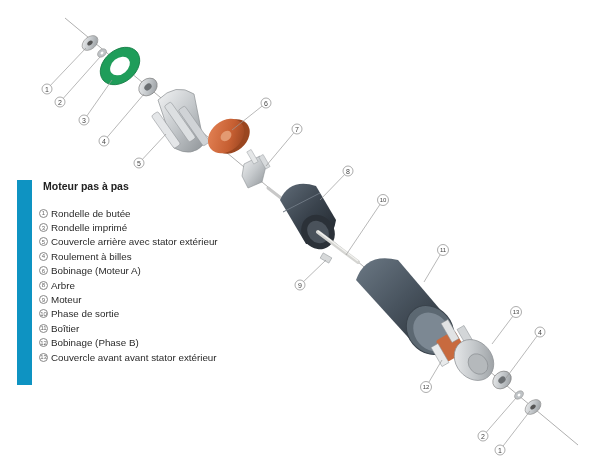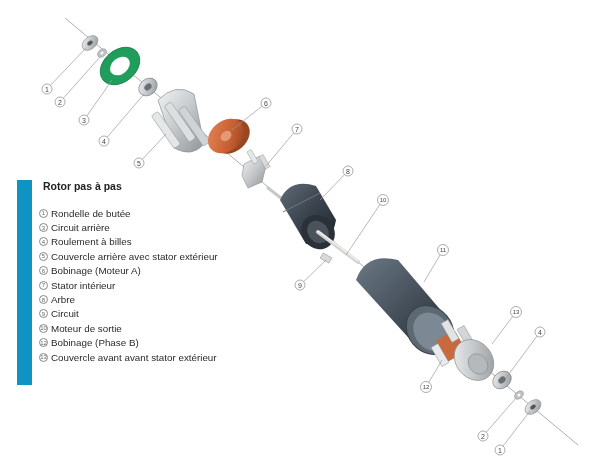--- a/index.html
+++ b/index.html
@@ -9,57 +9,57 @@
   .legend-list { position:absolute; left:39px; top:206px; margin:0; padding:0; list-style:none; }
   .legend-list li { height:14.4px; font-size:9.8px; color:#2a2a2a; white-space:nowrap; display:flex; align-items:center; }
   .legend-num { display:inline-flex; width:9px; height:9px; border:0.8px solid #888; border-radius:50%; font-size:6px; color:#666; align-items:center; justify-content:center; margin-right:3px; box-sizing:border-box; }
   svg.diagram { position:absolute; left:0; top:0; }
   .callout text { font-family:"Liberation Sans", sans-serif; font-size:7px; fill:#444; text-anchor:middle; dominant-baseline:central; }
 </style>
 </head>
 <body>
 
 <div class="legend-bar"></div>
-<div class="legend-title">Rotor pas à pas</div>
+<div class="legend-title">Moteur pas à pas</div>
 <ul class="legend-list">
   <li>
       <span class="legend-num">1</span>
       <span>Rondelle de butée</span>
     </li>
   <li>
       <span class="legend-num">3</span>
-      <span>Circuit arrière</span>
+      <span>Rondelle imprimé</span>
+    </li>
+  <li>
+      <span class="legend-num">5</span>
+      <span>Couvercle arrière avec stator extérieur</span>
     </li>
   <li>
       <span class="legend-num">4</span>
       <span>Roulement à billes</span>
     </li>
   <li>
-      <span class="legend-num">5</span>
-      <span>Couvercle arrière avec stator extérieur</span>
-    </li>
-  <li>
       <span class="legend-num">6</span>
       <span>Bobinage (Moteur A)</span>
     </li>
   <li>
-      <span class="legend-num">7</span>
-      <span>Stator intérieur</span>
-    </li>
-  <li>
       <span class="legend-num">8</span>
       <span>Arbre</span>
     </li>
   <li>
       <span class="legend-num">9</span>
-      <span>Circuit</span>
+      <span>Moteur</span>
     </li>
   <li>
       <span class="legend-num">10</span>
-      <span>Moteur de sortie</span>
+      <span>Phase de sortie</span>
+    </li>
+  <li>
+      <span class="legend-num">11</span>
+      <span>Boîtier</span>
     </li>
   <li>
       <span class="legend-num">12</span>
       <span>Bobinage (Phase B)</span>
     </li>
   <li>
       <span class="legend-num">13</span>
       <span>Couvercle avant avant stator extérieur</span>
     </li>
 </ul>

